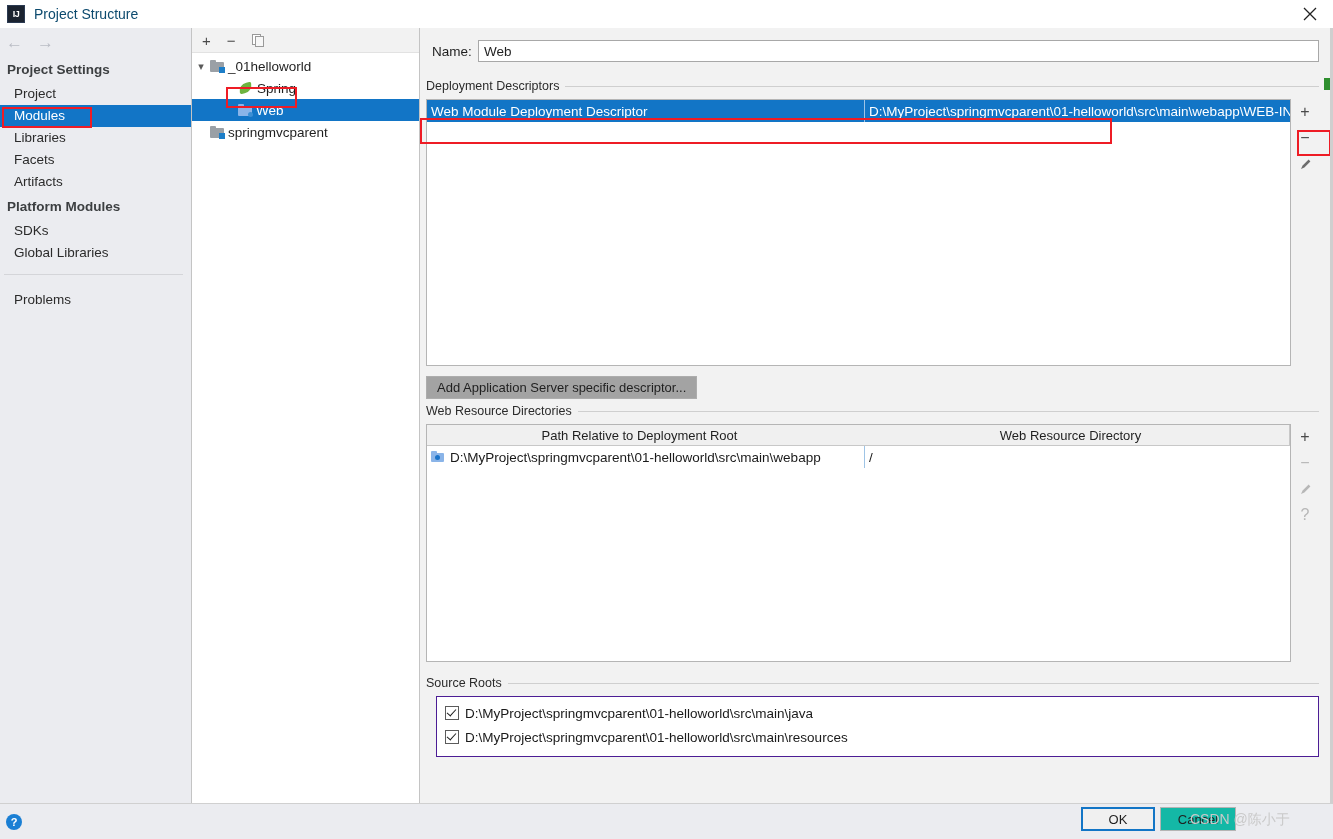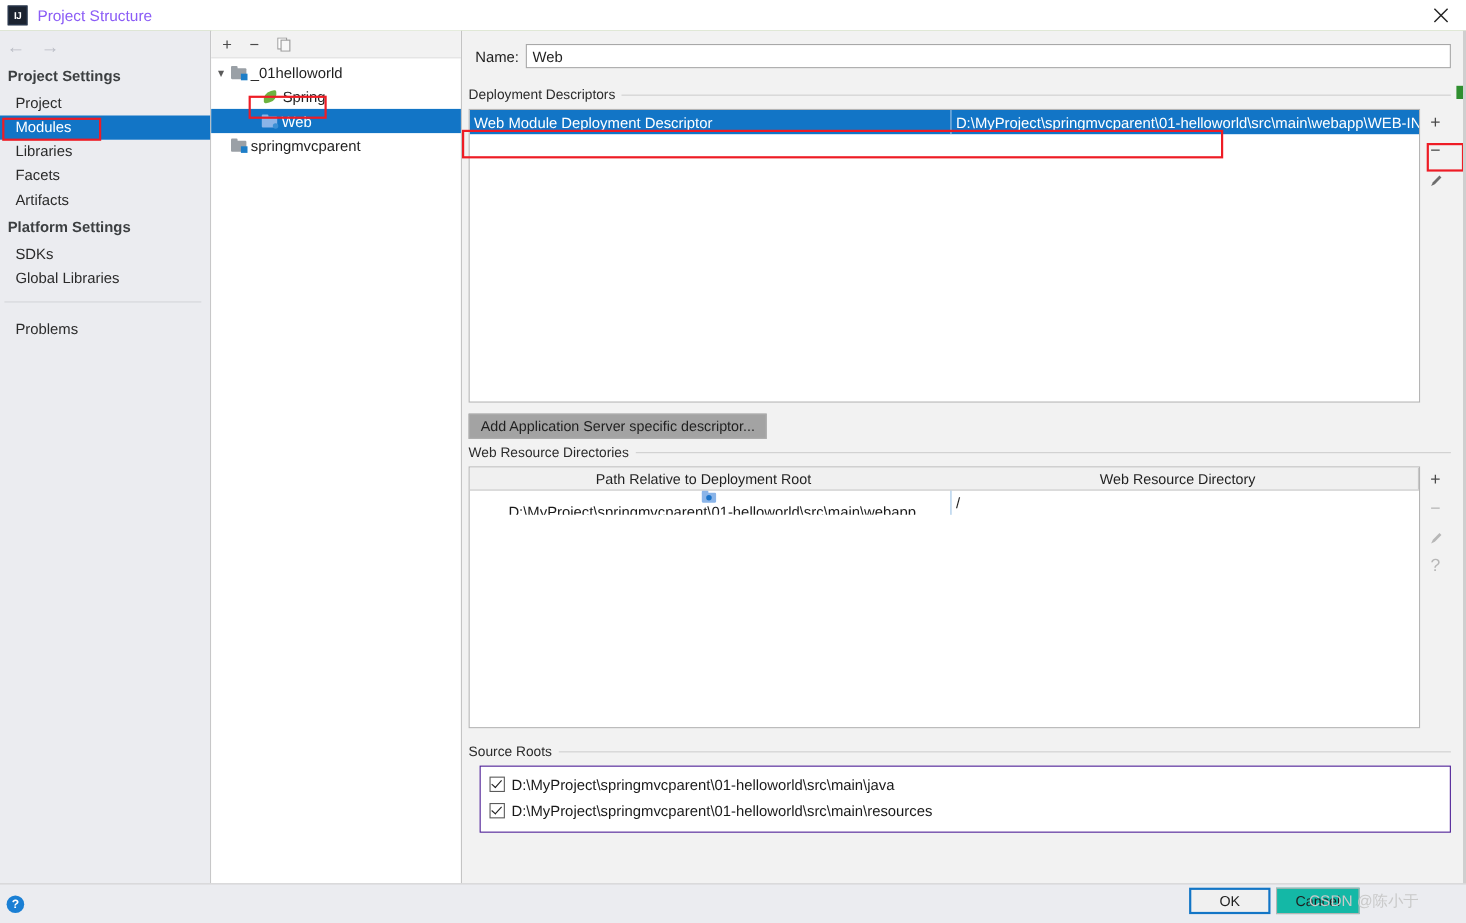--- a/index.html
+++ b/index.html
@@ -25,21 +25,21 @@
   .ij-icon {
     width: 16px; height: 16px; margin-left: 7px; margin-right: 9px;
     background: #1b2330;
     border: 1px solid #2b3a52;
     color: #ffffff;
     font-size: 9px; font-weight: bold;
     display: flex; align-items: center; justify-content: center;
     letter-spacing: -0.5px;
     font-family: "Liberation Sans", sans-serif;
   }
-  .title-text { font-size: 14px; color: #8b5cf6; }
+  .title-text { font-size: 14px; color: #0c4a6e; }
   .close-btn {
     position: absolute; right: 0; top: 0; width: 46px; height: 27px;
     display: flex; align-items: center; justify-content: center;
     cursor: pointer;
   }
   .close-btn svg { display:block; }
 
   
   .sidebar {
     position: absolute; left: 0; top: 28px; width: 191px; height: 775px;
@@ -240,21 +240,21 @@
     <span class="nav-arrow">→</span>
   </div>
 
   <div class="side-group">Project Settings</div>
   <div class="side-item">Project</div>
   <div class="side-item selected">Modules</div>
   <div class="side-item">Libraries</div>
   <div class="side-item">Facets</div>
   <div class="side-item">Artifacts</div>
 
-  <div class="side-group">Platform Settings</div>
+  <div class="side-group">Platform Modules</div>
   <div class="side-item">SDKs</div>
   <div class="side-item">Global Libraries</div>
 
   <div class="side-sep"></div>
   <div class="side-item" style="margin-top:14px;">Problems</div>
 
   <div class="redbox" style="left:2px; top:79px; width:90px; height:21px;"></div>
 </div>
 
 <div class="treepanel">
@@ -350,21 +350,21 @@
     <span class="group-title">Web Resource Directories</span>
   </div>
 
   <div class="table-wrap" style="margin:6px 14px 0 6px; height:238px;">
     <div class="table">
       <div class="thead">
         <div class="th" style="flex:1;">Path Relative to Deployment Root</div>
         <div class="th divider" style="width:438px;">Web Resource Directory</div>
       </div>
       <div class="trow">
-        <div class="td divider" style="width:438px; display:flex; align-items:center;flex-direction:column;">
+        <div class="td divider" style="width:438px; display:flex; align-items:center;">
           <span class="dir-icon">
               <i class="t"></i>
               <i class="b"></i>
               <i class="d"></i>
             </span>
           <span>D:\MyProject\springmvcparent\01-helloworld\src\main\webapp</span>
         </div>
         <div class="td" style="flex:1;">/</div>
       </div>
     </div>

